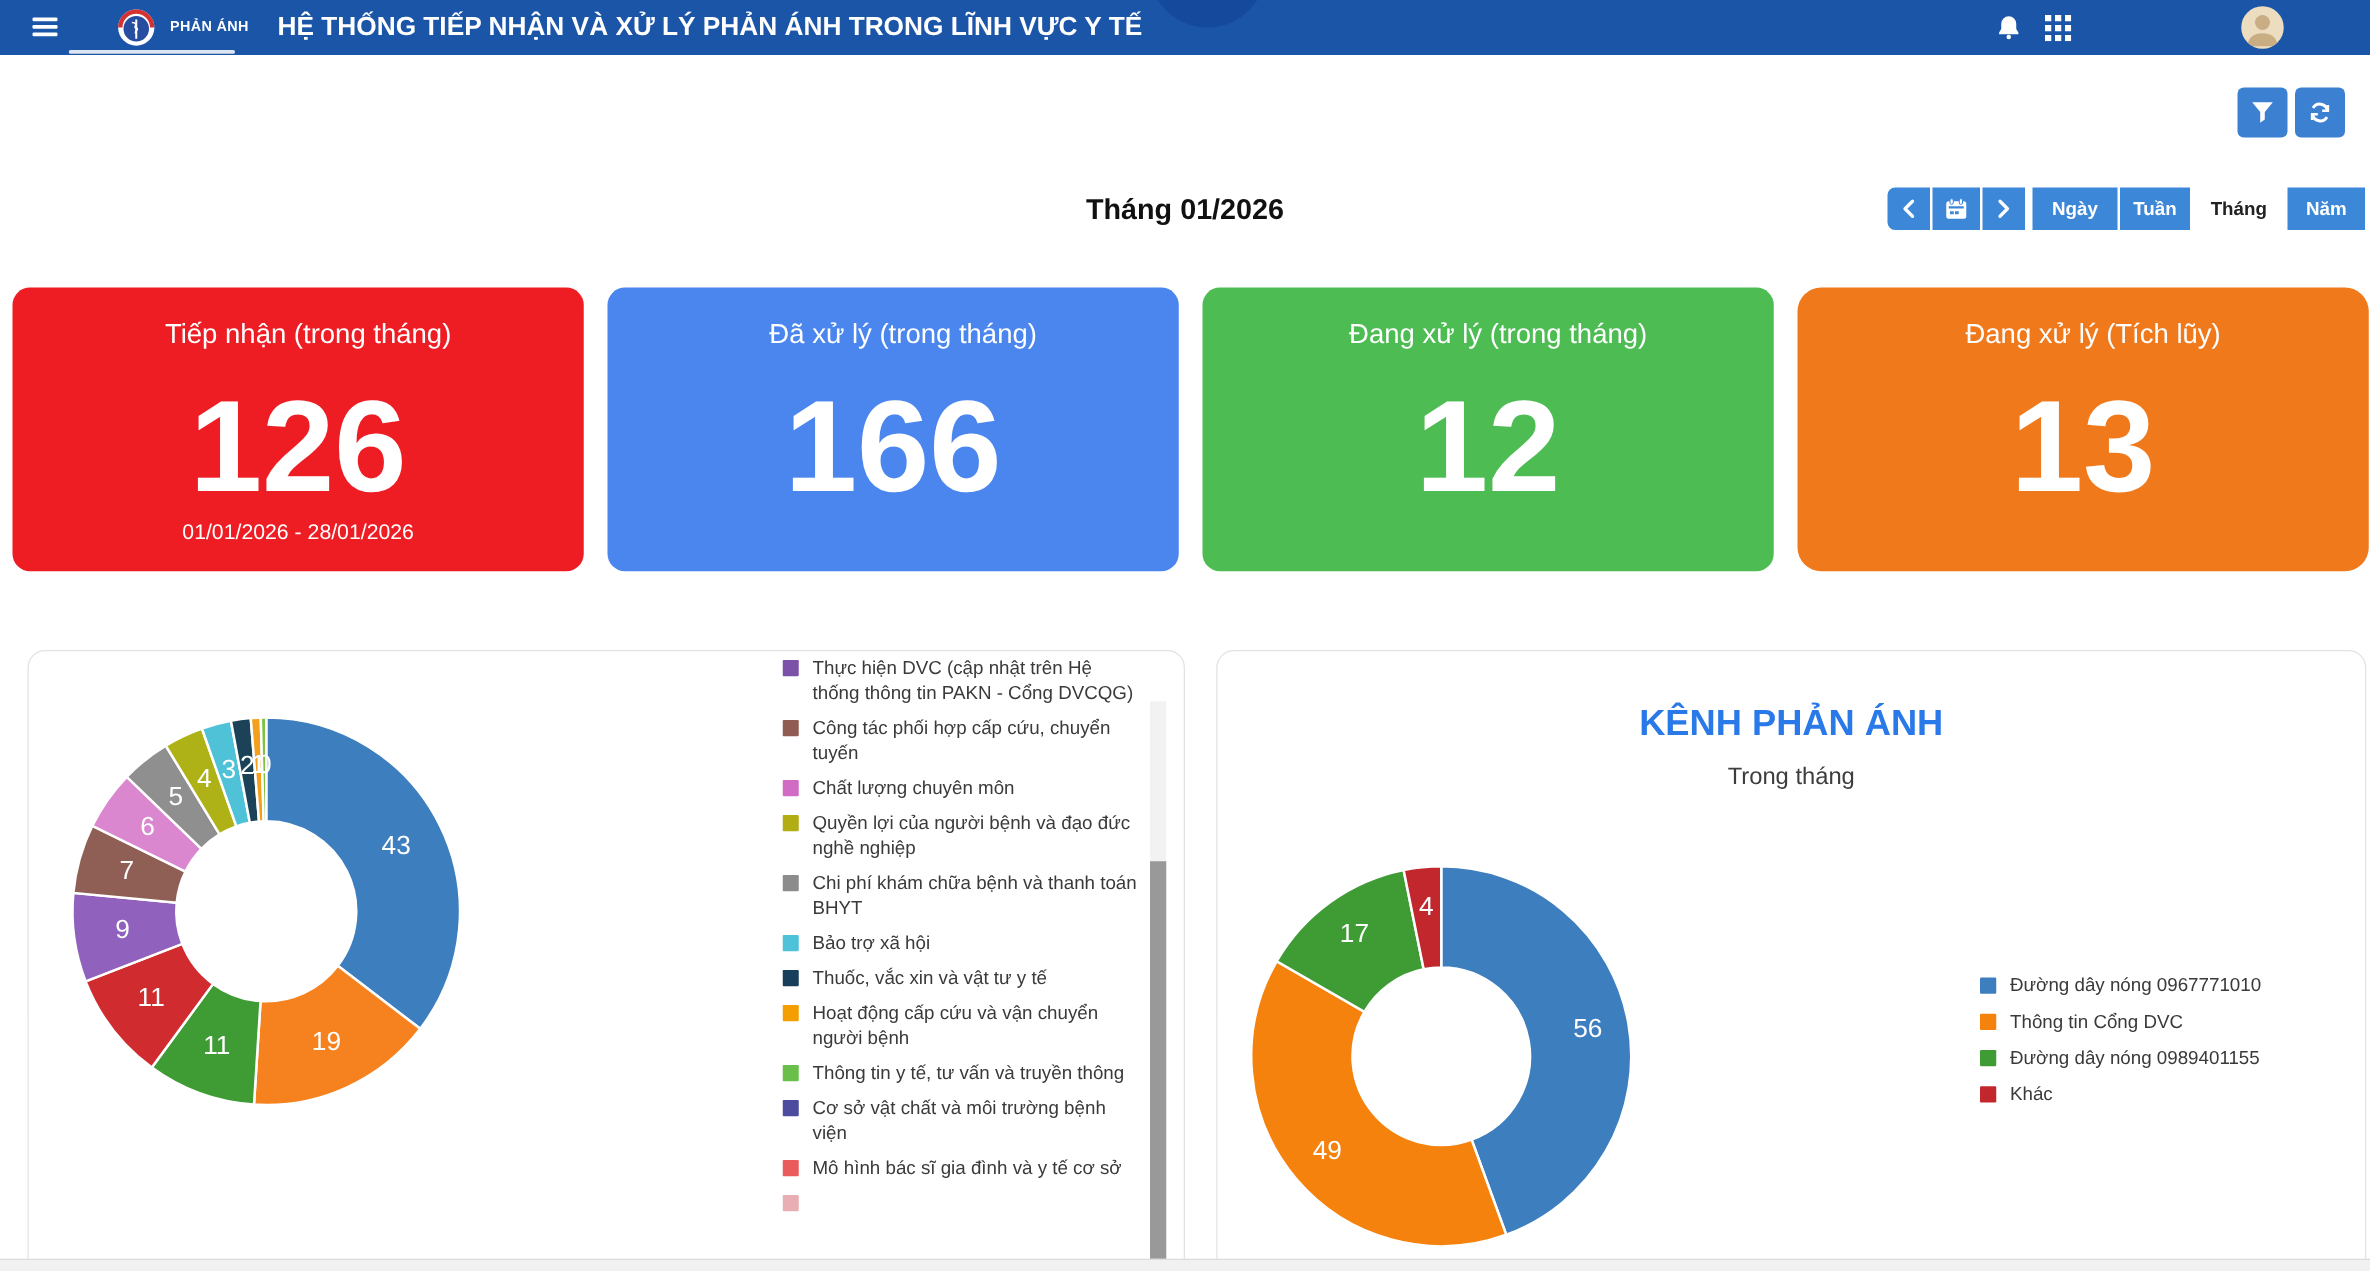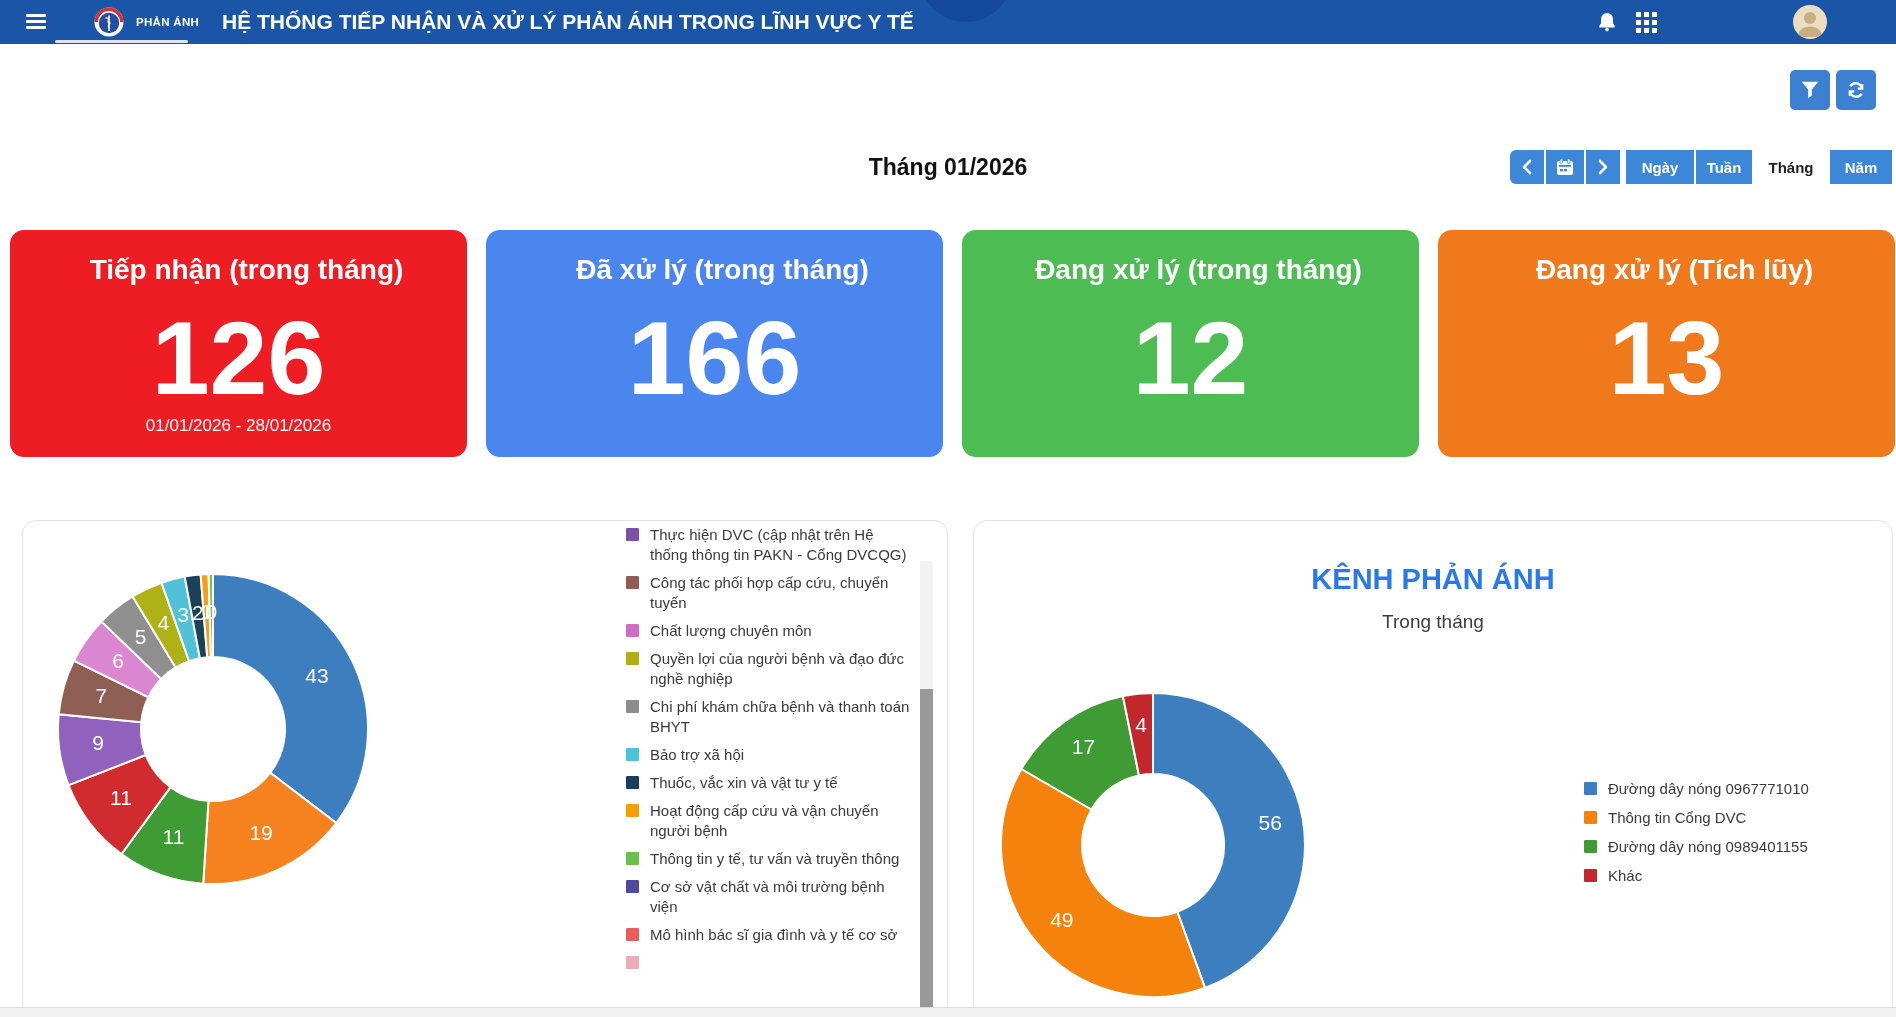--- a/index.html
+++ b/index.html
@@ -31,21 +31,21 @@
   .range-group { position:absolute; left:1510px; top:150px; height:34px; display:flex; }
   .range-group .rbtn { height:34px; background:#3d87d9; color:#ffffff; border:none; font-weight:bold; font-size:15px;
       font-family:inherit; cursor:pointer; margin-right:2px; display:flex; align-items:center; justify-content:center; }
   .range-group .rbtn.first { border-radius:6px 0 0 6px; }
   .range-group .rbtn.active { background:#ffffff; color:#222; }
   .range-group .spacer { width:4px; }
 
   
   .cards-row { position:absolute; left:10px; top:230px; width:1886px; height:227px; display:flex; gap:19px; }
   .stat-card { position:relative; width:457px; height:227px; border-radius:14px; color:#fff; flex:0 0 457px; }
-  .stat-title { position:absolute; top:24px; left:0; width:100%; text-align:center; font-size:28px; font-weight:bold;padding-left:16px; }
+  .stat-title { position:absolute; top:24px; left:0; width:100%; text-align:center; font-size:22px; font-weight:normal;padding-left:16px; }
   .stat-value { position:absolute; top:76px; left:0; width:100%; text-align:center; font-size:104px; font-weight:bold; line-height:104px; }
   .stat-sub { position:absolute; top:186px; left:0; width:100%; text-align:center; font-size:17px; }
 
   
   .panel { position:absolute; top:520px; background:#fff; border:1px solid #e2e2e2; border-radius:14px; height:560px; }
   .panel-left { left:22px; width:926px; }
   .panel-right { left:973px; width:920px; }
   .donut-svg { position:absolute; }
   .slice-label { font-size:21px; fill:#fff; text-anchor:middle; dominant-baseline:middle; font-family:"Liberation Sans","DejaVu Sans",sans-serif; }
 
@@ -170,21 +170,21 @@
       <div class="stat-sub">01/01/2026 - 28/01/2026</div>
     </div>
     <div class="stat-card" style="background: rgb(74, 134, 238);">
       <div class="stat-title">Đã xử lý (trong tháng)</div>
       <div class="stat-value">166</div>
     </div>
     <div class="stat-card" style="background: rgb(77, 188, 83);">
       <div class="stat-title">Đang xử lý (trong tháng)</div>
       <div class="stat-value">12</div>
     </div>
-    <div class="stat-card" style="background: rgb(240, 121, 28);">
+    <div class="stat-card" style="background: rgb(240, 121, 28); border-radius: 19px;">
       <div class="stat-title">Đang xử lý (Tích lũy)</div>
       <div class="stat-value">13</div>
     </div>
   </div>
 
   <div class="panel panel-left">
     <svg id="donut-left" class="donut-svg" style="left:0;top:0" width="400" height="400" viewBox="0 0 400 400">
         <path d="M190.00 53.00 A155 155 0 0 1 313.21 302.05 L247.23 251.69 A72 72 0 0 0 190.00 136.00 Z" fill="#3d7ebf" stroke="#fff" stroke-width="2"></path>
         <path d="M313.21 302.05 A155 155 0 0 1 180.19 362.69 L185.44 279.86 A72 72 0 0 0 247.23 251.69 Z" fill="#f5821f" stroke="#fff" stroke-width="2"></path>
         <path d="M180.19 362.69 A155 155 0 0 1 98.44 333.07 L147.47 266.10 A72 72 0 0 0 185.44 279.86 Z" fill="#3f9c35" stroke="#fff" stroke-width="2"></path>

